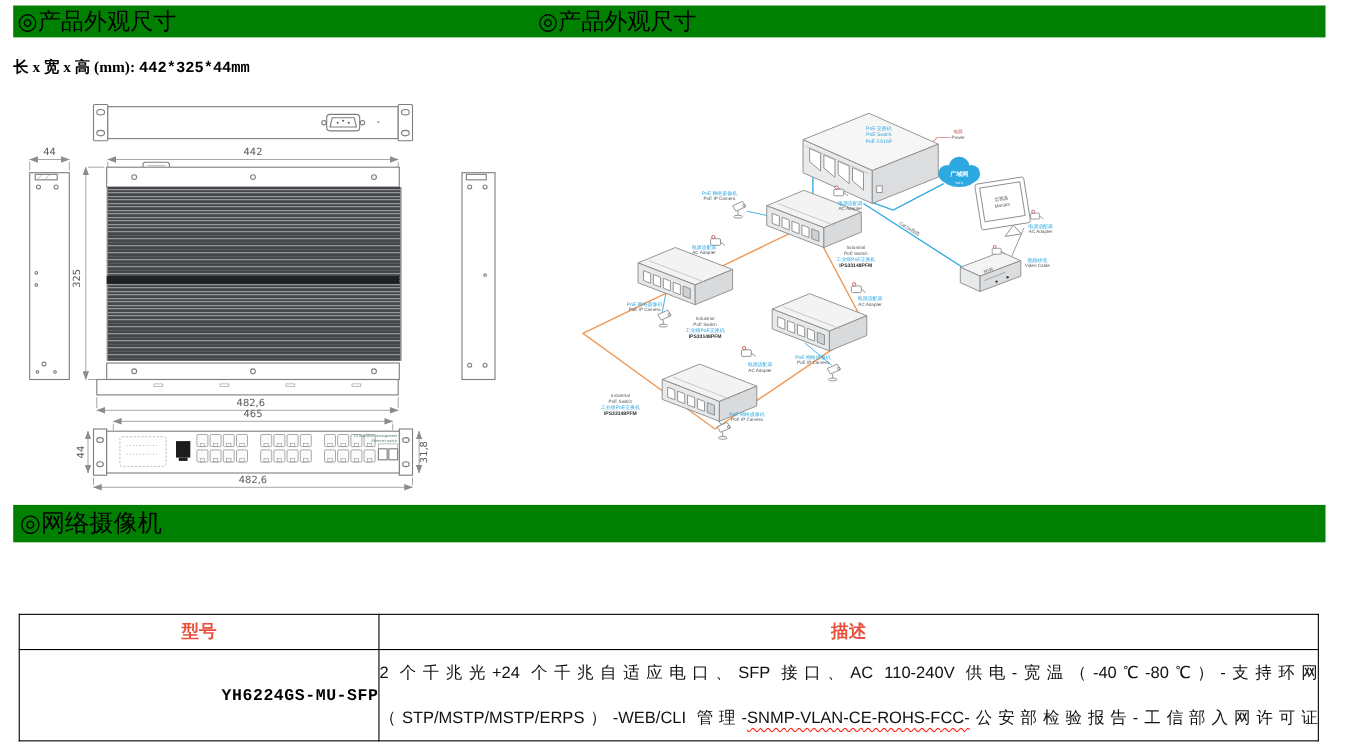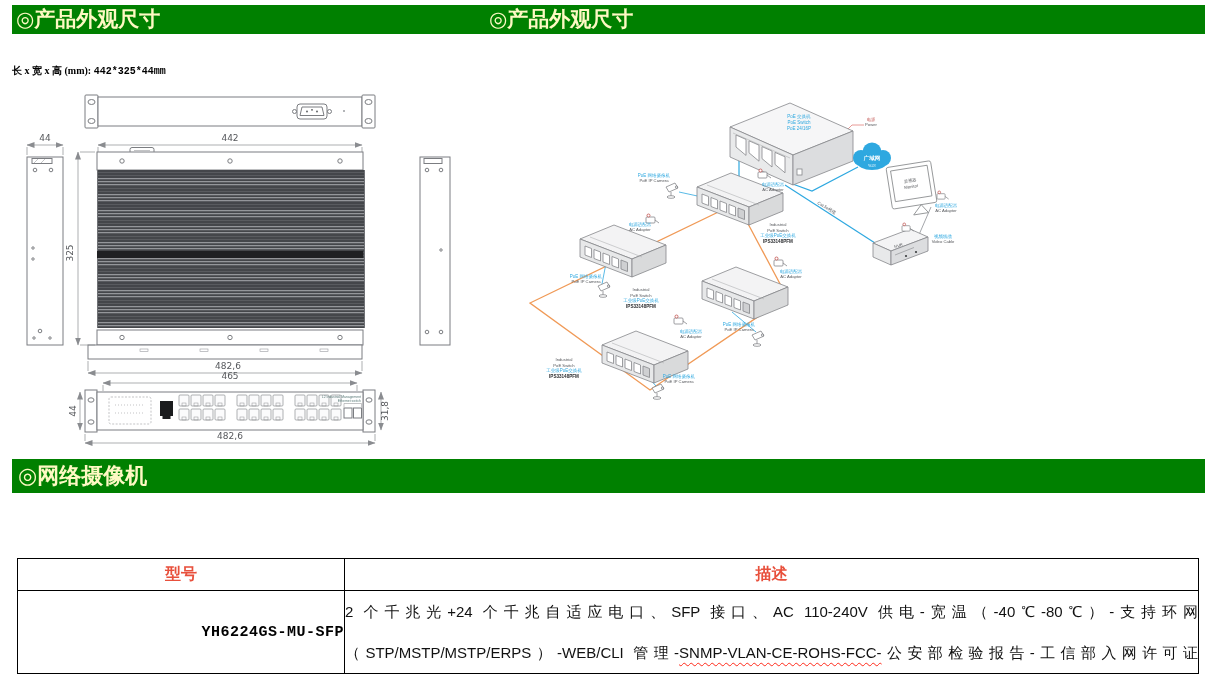--- a/index.html
+++ b/index.html
@@ -1,29 +1,29 @@
 <!DOCTYPE html>
 <html><head>
 <meta charset="utf-8">
 <style>
   html,body{margin:0;padding:0;background:#fff;}
   #page{position:relative;width:1226px;height:686px;background:#fff;overflow:hidden;
         font-family:"Liberation Serif","DejaVu Serif",serif;}
 
   
-  .gbar{position:absolute;left:12px;width:1193px;background:#008000;color:#fef9c3;font-weight:bold;}
+  .gbar{position:absolute;left:12px;width:1193px;background:#008000;color:#000000;font-weight:normal;}
   #bar1{top:5px;height:29px;font-size:21px;line-height:29px;}
   #bar2{top:459px;height:34px;font-size:22px;line-height:34px;}
   .gtitle{position:absolute;top:0;white-space:nowrap;}
   #bar1 .t1{left:4px;}
   #bar1 .t2{left:477px;}
   #bar2 .gtitle{left:6px;}
 
   
-  .dimline{position:absolute;left:12px;top:64px;font-size:10px;font-weight:bold;color:#000;}
+  .dimline{position:absolute;left:12px;top:52px;font-size:14px;font-weight:bold;color:#000;}
   .dimvalue{font-family:"Liberation Mono","DejaVu Sans Mono",monospace;font-weight:bold;}
 
   
   #drawing{position:absolute;left:10px;top:85px;}
   #diagram{position:absolute;left:490px;top:85px;}
   .fins{position:absolute;left:97px;top:170px;width:266px;height:158px;
         background:repeating-linear-gradient(to bottom,#44464a 0px,#44464a 1.6px,#94969a 1.6px,#94969a 2.3px,#595b5f 2.3px,#595b5f 3.2px);
         border-left:1px solid #6f7175;border-right:1px solid #6f7175;}
   .finband{position:absolute;left:97px;top:251px;width:266px;height:7px;background:#1f2023;}
 

